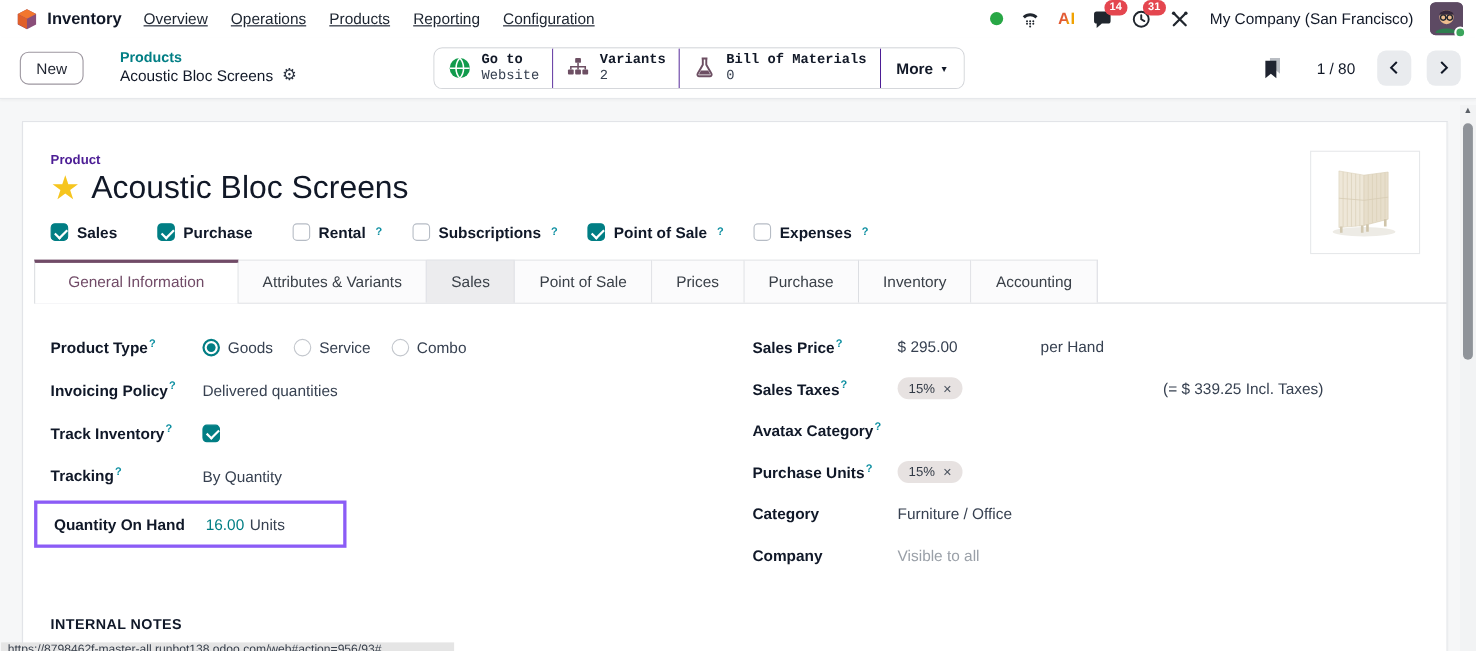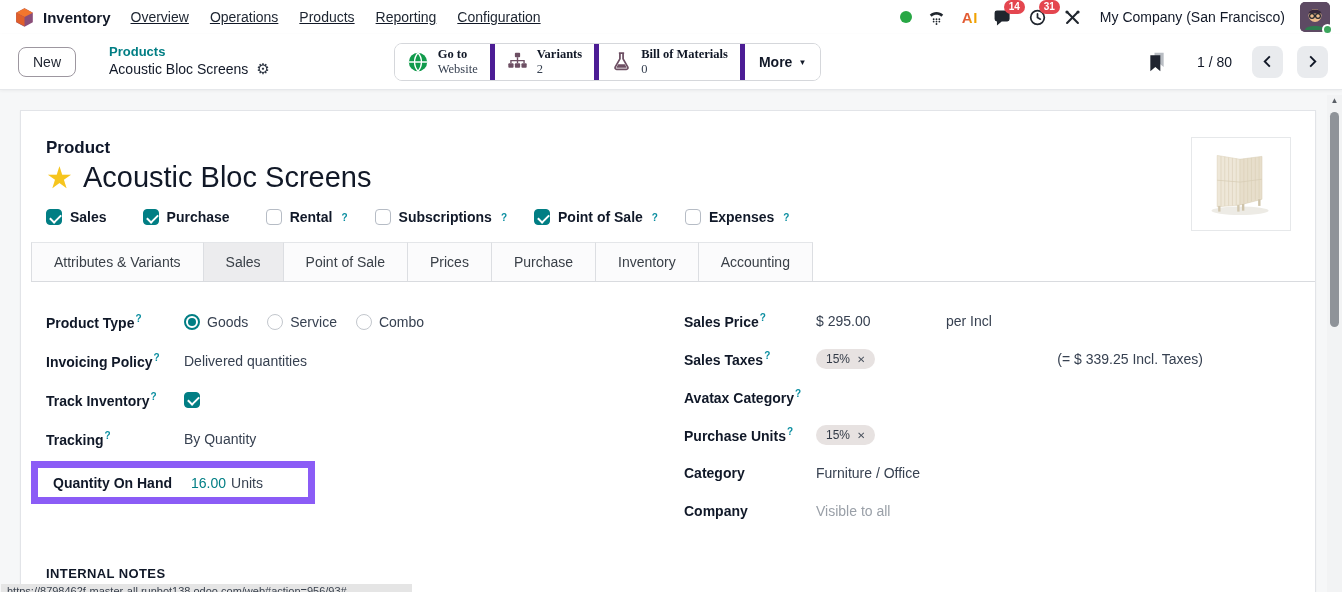--- a/index.html
+++ b/index.html
@@ -40,22 +40,22 @@
   .btn-new { border:1px solid #9d97a0; background:#fff; border-radius:8px;
     padding:6px 14px; font-size:14px; font-weight:500; color:#1f2430; cursor:pointer; }
   .breadcrumb { margin-left:14px; line-height:1.25; }
   .bc-parent { display:block; font-size:13px; font-weight:700; color:#017e84; cursor:pointer; }
   .bc-current { font-size:14px; color:#111827; display:flex; align-items:center; gap:8px; }
   .gear::after { content:'⚙'; font-size:15px; color:#2b3340; cursor:pointer; }
 
   .smart-group { display:flex; margin-left:105px; border:1px solid #d5d7db;
     border-radius:8px; overflow:hidden; background:#fff; }
   .smart-btn { display:flex; align-items:center; gap:9px; padding:3px 12px;
-    border:none; border-right:5px solid #4c1d95; background:#fff; cursor:pointer;
-    font-family:Liberation Serif, serif; }
+    border:none; border-right:1px solid #4c1d95; background:#fff; cursor:pointer;
+    font-family:Liberation Mono, monospace; }
   .sb-text { text-align:left; }
   .sb-l1 { display:block; font-size:12.5px; font-weight:600; color:#111827; line-height:15px; }
   .sb-l2 { display:block; font-size:12.5px; color:#374151; line-height:15px; }
   .sb-icon svg { display:block; }
   .btn-more { border:none; background:#fff; padding:0 14px; font-size:14px; font-weight:700;
     color:#111827; cursor:pointer; font-family:inherit; }
   .btn-more::after { content:'▼'; font-size:8px; margin-left:6px; vertical-align:2px; }
 
   .cp-right { margin-left:auto; display:flex; align-items:center; gap:14px; }
   .bookmark { width:20px; height:20px; cursor:pointer; }
@@ -63,21 +63,21 @@
   .pg-btn { width:31px; height:32px; background:#e9ebee; border:none; border-radius:8px;
     cursor:pointer; display:inline-flex; align-items:center; justify-content:center; }
   .pg-btn svg { width:13px; height:13px; }
 
   
   .main { height:502px; background:#f6f7f8; position:relative; overflow:hidden; }
   .sheet { position:relative; margin:20px 26px 0 20px; width:1296px; height:620px;
     background:#fff; border:1px solid #e2e4e8; border-bottom:none;
     box-shadow:0 1px 2px rgba(0,0,0,.04); padding:27px 26px 0 25px; }
 
-  .product-label { font-size:17px; font-weight:700; color:#0f172a; }
+  .product-label { font-size:12px; font-weight:700; color:#4c1d95; }
   .title-row { display:flex; align-items:center; gap:10px; margin-top:3px; }
   .star { cursor:pointer; }
   .star::before { content:'★'; font-size:30px; color:#f6c51e; line-height:30px; }
   .sheet-title { font-size:29px; font-weight:500; color:#111827; }
 
   .toggle-row { display:flex; align-items:center; gap:27px; margin-top:15px; }
   .toggle { display:flex; align-items:center; gap:8px; cursor:pointer; }
   .toggle-label { font-size:14px; font-weight:700; color:#101828; }
   sup.help { color:#0b8ea0; font-size:10px; font-weight:600; margin-left:1px; }
   .checkbox { width:16px; height:16px; border-radius:4px; border:1px solid #b6bcc5;
@@ -107,21 +107,21 @@
   .teal { color:#017e84; }
 
   .radio-opt { display:flex; align-items:center; gap:7px; margin-right:19px; cursor:pointer;
     font-size:14px; color:#374151; }
   .radio { width:16px; height:16px; border-radius:50%; border:1px solid #c3c7cd;
     background:#fff; position:relative; flex:0 0 auto; }
   .radio.on { border:2px solid #017e84; }
   .radio.on::after { content:''; position:absolute; left:2px; top:2px; width:8px; height:8px;
     border-radius:50%; background:#017e84; }
 
-  .hl-box { border:7px solid #8b5cf6; margin-left:-15px; padding-left:15px; width:284px;
+  .hl-box { border:3px solid #8b5cf6; margin-left:-15px; padding-left:15px; width:284px;
     min-height:43px; display:flex; align-items:center; margin-top:3px; }
   .hl-box .flabel { flex:0 0 138px; }
 
   .tag { display:inline-flex; align-items:center; gap:7px; background:#e7e2e1;
     border-radius:11px; padding:3px 10px; font-size:12px; color:#323a46; }
   .tag-x { cursor:pointer; color:#4a525e; }
   .tag-x::after { content:'✕'; font-size:10px; }
   .sp-value { width:130px; }
   .incl-note { margin-left:auto; margin-right:86px; color:#374151; }
 
@@ -325,20 +325,21 @@
           <sup class="help">?</sup>
       </label>
       <label class="toggle">
         <span class="checkbox"></span>
         <span class="toggle-label">Expenses</span>
           <sup class="help">?</sup>
       </label>
     </div>
 
     <div class="tabs">
+      <div class="tab on">General Information</div>
       <div class="tab">Attributes &amp; Variants</div>
       <div class="tab alt">Sales</div>
       <div class="tab">Point of Sale</div>
       <div class="tab">Prices</div>
       <div class="tab">Purchase</div>
       <div class="tab">Inventory</div>
       <div class="tab">Accounting</div>
     </div>
 
     <div class="form">
@@ -381,21 +382,21 @@
             <a class="teal">16.00</a>
             <span style="margin-left:5px">Units</span>
           </span>
         </div>
       </div>
 
       <div class="fcol-right">
         <div class="row">
           <span class="flabel"><span>Sales Price</span><sup class="help">?</sup></span>
           <span class="fvalue sp-value">$ 295.00</span>
-          <span class="fvalue">per Incl</span>
+          <span class="fvalue">per Hand</span>
         </div>
         <div class="row">
           <span class="flabel"><span>Sales Taxes</span><sup class="help">?</sup></span>
           <span class="fvalue">
             <span class="tag">
                 <span>15%</span>
                 <span class="tag-x"></span>
               </span>
           </span>
           <span class="fvalue incl-note">(= $ 339.25 Incl. Taxes)</span>

